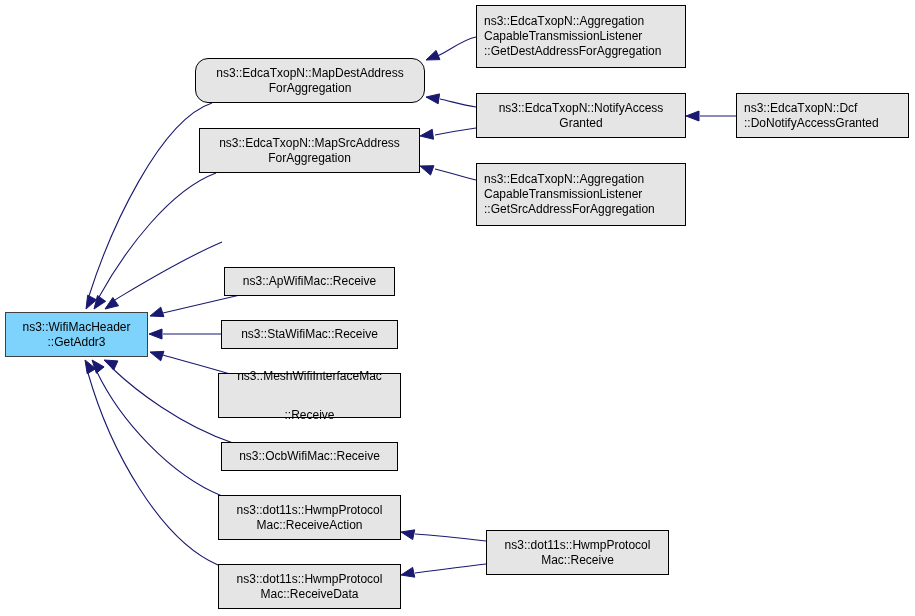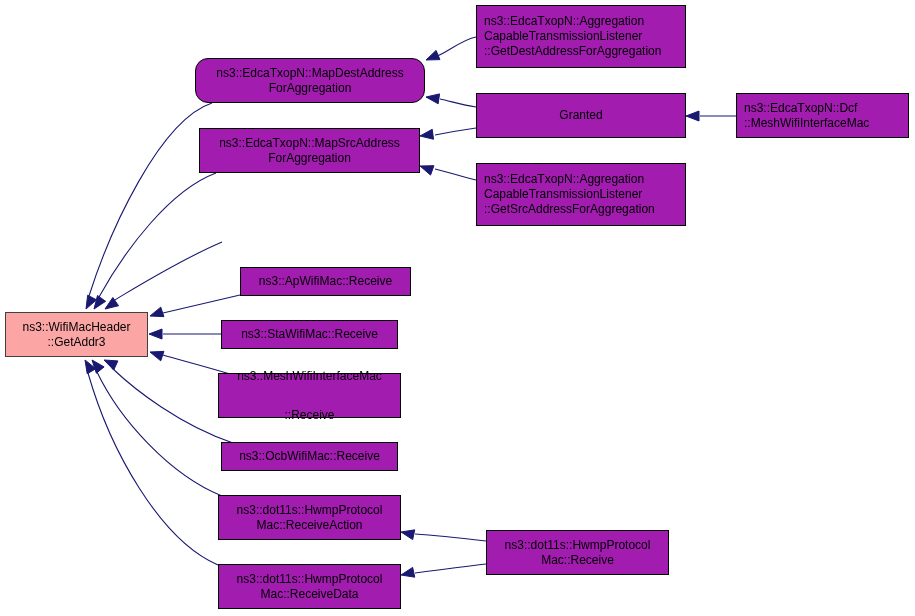--- a/index.html
+++ b/index.html
@@ -1,24 +1,24 @@
 <!DOCTYPE html>
 <html><head>
 <meta charset="utf-8">
 <style>
   html, body { margin: 0; padding: 0; background: #ffffff; }
   body { width: 915px; height: 616px; position: relative; overflow: hidden;
          font-family: "Liberation Sans", "DejaVu Sans", sans-serif; }
   #graph { position: absolute; left: 0; top: 0; width: 915px; height: 616px; }
   .node { position: absolute; box-sizing: border-box; border: 1px solid #000;
-          background: #a21caf; color: #000; font-size: 12px; line-height: 15px;
+          background: #e5e5e5; color: #000; font-size: 12px; line-height: 15px;
           text-align: center; display: flex; flex-direction: column;
           justify-content: center; align-items: center; cursor: pointer; }
   .node.left { align-items: flex-start; text-align: left; padding-left: 7px; }
-  .node.root { background: #fca5a5; border-color: #404040; cursor: default; }
+  .node.root { background: #7dd3fc; border-color: #404040; cursor: default; }
   .node span { display: block; white-space: nowrap; }
   svg { position: absolute; left: 0; top: 0; }
   .edge { fill: none; stroke: #191970; stroke-width: 1.1; }
   .arrow { fill: #191970; stroke: #191970; stroke-width: 1; }
 </style>
 </head>
 <body>
 
 <div id="graph">
   <svg id="edges" width="915" height="616">
@@ -65,21 +65,21 @@
     <span>ns3::EdcaTxopN::MapDestAddress</span>
     <span>ForAggregation</span>
   </div>
 
   <div class="node" style="left:199px;top:128px;width:221px;height:45px;">
     <span>ns3::EdcaTxopN::MapSrcAddress</span>
     <span>ForAggregation</span>
   </div>
 
 
-  <div class="node" style="left:224px;top:267px;width:171px;height:29px;margin-left:16px;">
+  <div class="node" style="left:224px;top:267px;width:171px;height:29px;">
     <span>ns3::ApWifiMac::Receive</span>
   </div>
 
   <div class="node" style="left:221px;top:320px;width:177px;height:29px;">
     <span>ns3::StaWifiMac::Receive</span>
   </div>
 
   <div class="node" style="left:218px;top:373px;width:183px;height:45px;gap:24px;">
     <span>ns3::MeshWifiInterfaceMac</span>
     <span>::Receive</span>
@@ -99,31 +99,32 @@
     <span>Mac::ReceiveData</span>
   </div>
 
   <div class="node left" style="left:476px;top:5px;width:210px;height:63px;">
     <span>ns3::EdcaTxopN::Aggregation</span>
     <span>CapableTransmissionListener</span>
     <span>::GetDestAddressForAggregation</span>
   </div>
 
   <div class="node" style="left:476px;top:93px;width:210px;height:45px;">
+    <span>ns3::EdcaTxopN::NotifyAccess</span>
     <span>Granted</span>
   </div>
 
   <div class="node left" style="left:476px;top:163px;width:210px;height:63px;">
     <span>ns3::EdcaTxopN::Aggregation</span>
     <span>CapableTransmissionListener</span>
     <span>::GetSrcAddressForAggregation</span>
   </div>
 
   <div class="node left" style="left:736px;top:93px;width:173px;height:45px;">
     <span>ns3::EdcaTxopN::Dcf</span>
-    <span>::MeshWifiInterfaceMac</span>
+    <span>::DoNotifyAccessGranted</span>
   </div>
 
   <div class="node" style="left:486px;top:530px;width:183px;height:45px;">
     <span>ns3::dot11s::HwmpProtocol</span>
     <span>Mac::Receive</span>
   </div>
 </div>
 
 </body></html>

